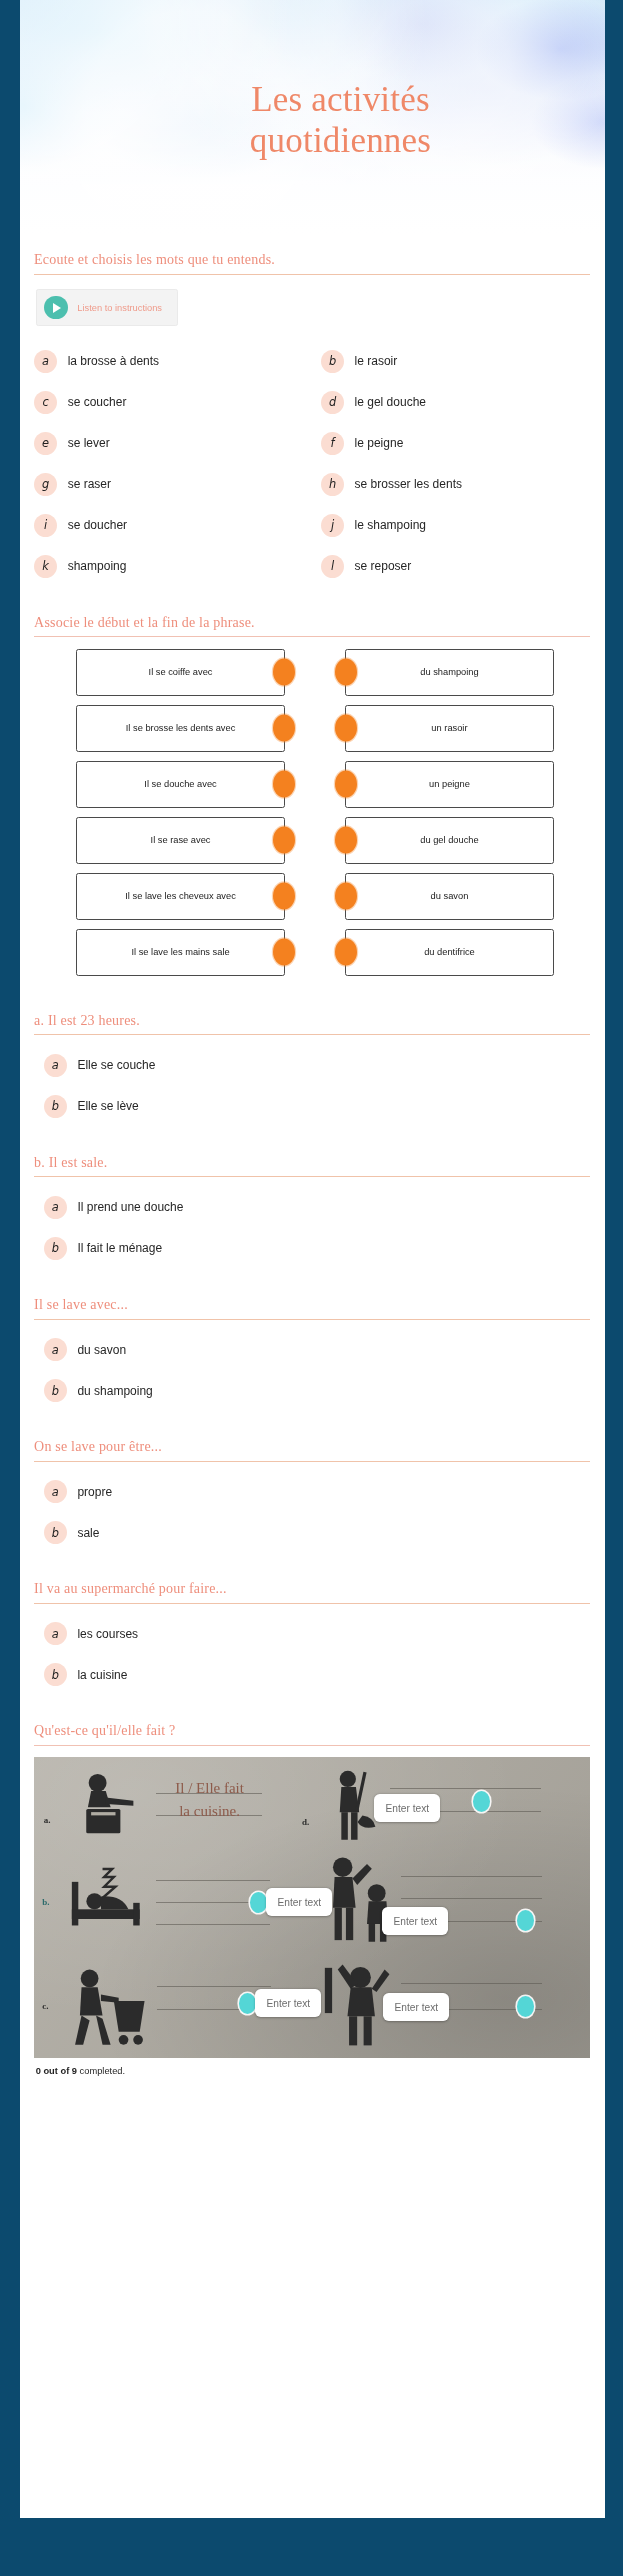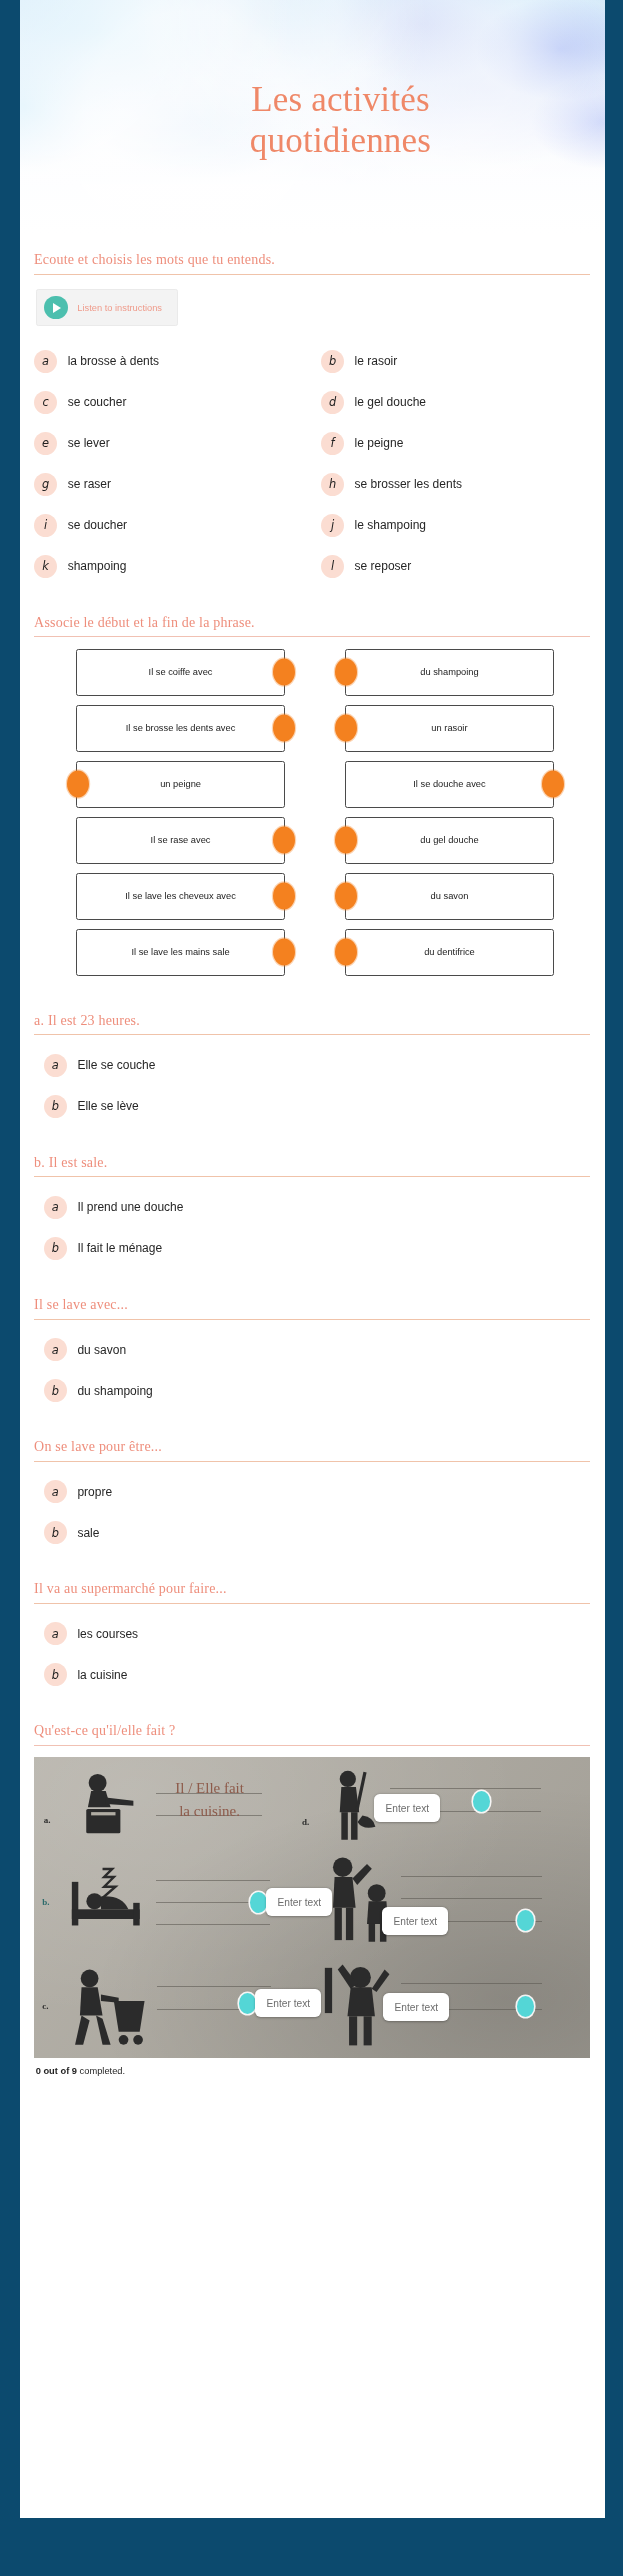--- a/index.html
+++ b/index.html
@@ -351,27 +351,27 @@
           <div class="match-box left">
             <span>Il se brosse les dents avec</span>
             <span class="knob"></span>
           </div>
           <div class="match-box right">
             <span class="knob"></span>
             <span>un rasoir</span>
           </div>
         </div>
         <div class="match-row">
-          <div class="match-box right">
-            <span class="knob"></span>
-            <span>un peigne</span>
-          </div>
           <div class="match-box left">
             <span>Il se douche avec</span>
             <span class="knob"></span>
+          </div>
+          <div class="match-box right">
+            <span class="knob"></span>
+            <span>un peigne</span>
           </div>
         </div>
         <div class="match-row">
           <div class="match-box left">
             <span>Il se rase avec</span>
             <span class="knob"></span>
           </div>
           <div class="match-box right">
             <span class="knob"></span>
             <span>du gel douche</span>

